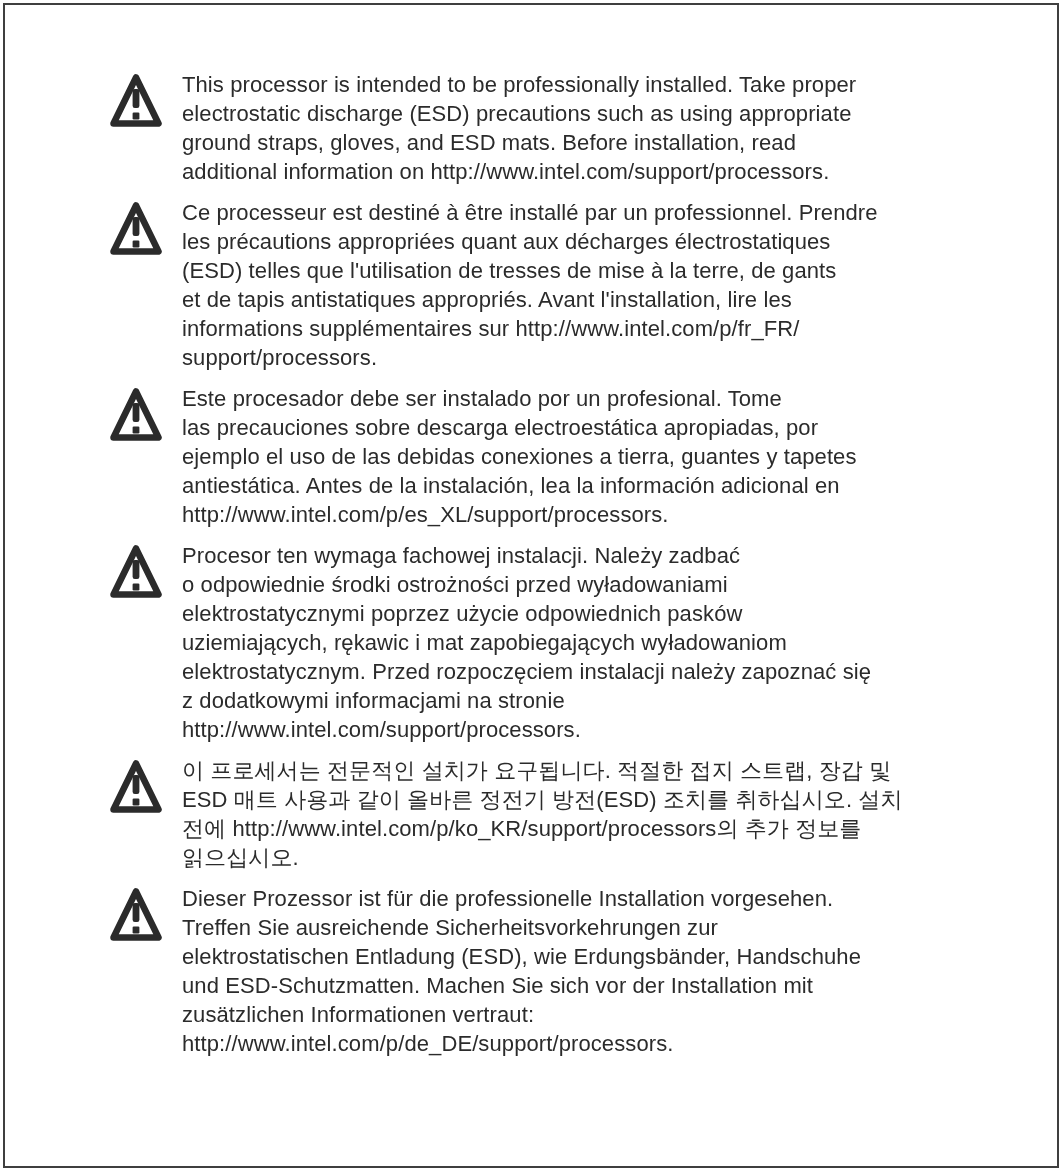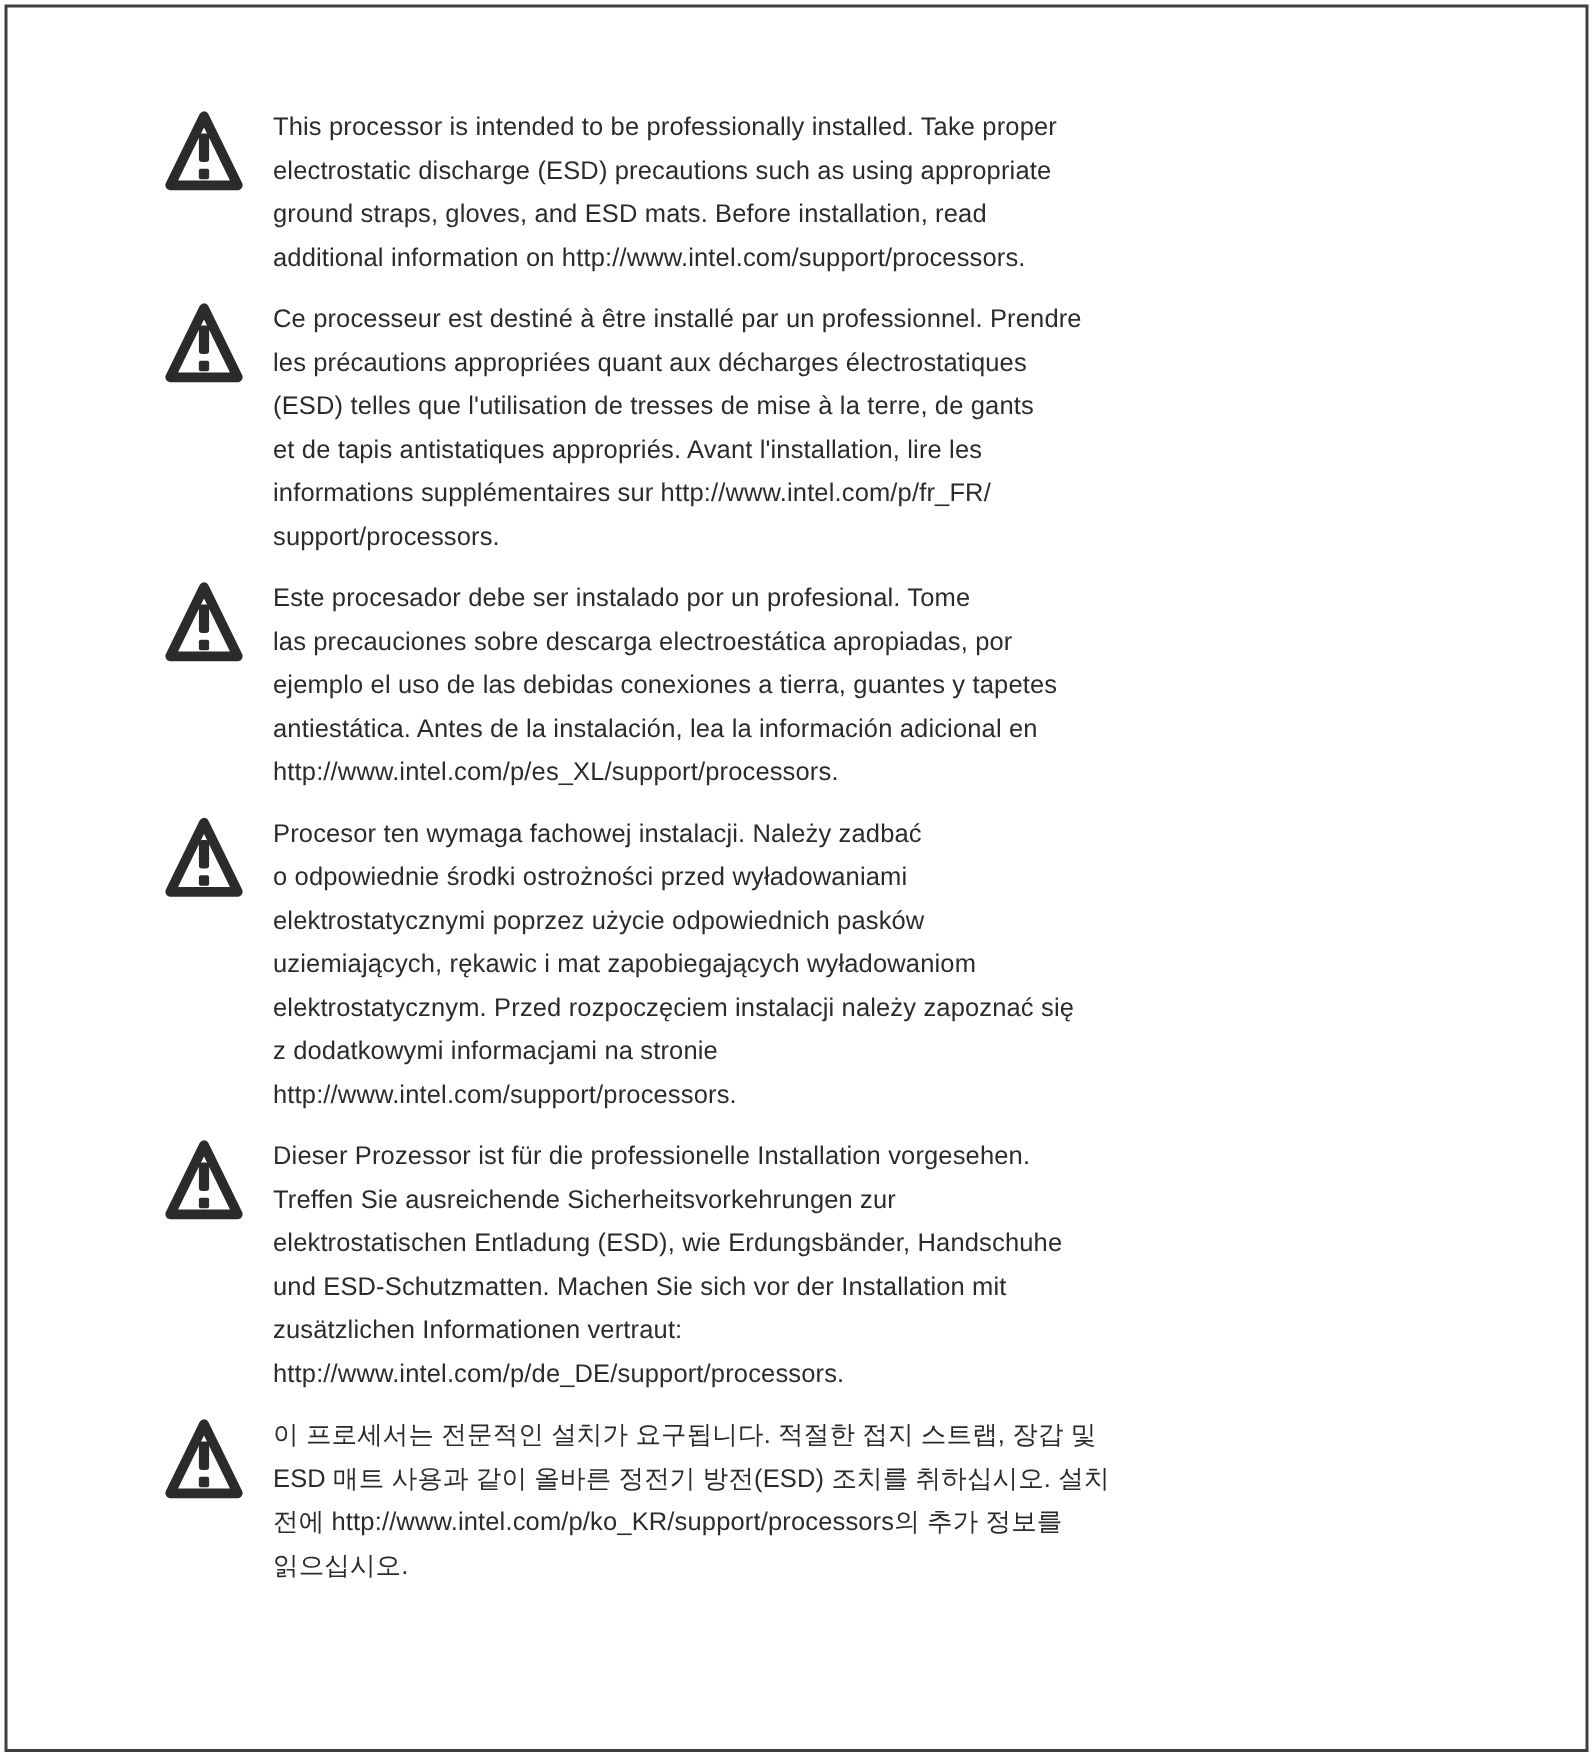--- a/index.html
+++ b/index.html
@@ -45,21 +45,21 @@
     flex: 0 0 52px;
     width: 52px;
     height: 56px;
     margin-top: 3px;
     margin-right: 20px;
     color: var(--icon-color);
   }
   .warn-icon svg { display: block; width: 52px; height: 56px; }
   .notice-text {
     margin: 0;
-    font-size: 17px;
+    font-size: 22px;
     line-height: 29px;
     color: var(--text-color);
     white-space: pre-line;
     letter-spacing: 0.1px;
   }
 </style>
 </head>
 <body>
 
 <div class="page-frame"></div>
@@ -129,35 +129,35 @@
   </div>
 
   <div class="notice">
     <span class="warn-icon">
       <svg viewBox="0 0 52 56" fill="none" xmlns="http://www.w3.org/2000/svg">
         <path d="M26 4.5 L48.5 50.5 L3.5 50.5 Z" stroke="currentColor" stroke-width="6.5" stroke-linejoin="round"></path>
         <rect x="22.6" y="16" width="6.8" height="19" rx="2.2" fill="currentColor"></rect>
         <rect x="22.6" y="39.5" width="6.8" height="7" rx="1.2" fill="currentColor"></rect>
       </svg>
     </span>
-    <p class="notice-text">Dieser Prozessor ist für die professionelle Installation vorgesehen.
-Treffen Sie ausreichende Sicherheitsvorkehrungen zur
-elektrostatischen Entladung (ESD), wie Erdungsbänder, Handschuhe
-und ESD-Schutzmatten. Machen Sie sich vor der Installation mit
-zusätzlichen Informationen vertraut:
-http://www.intel.com/p/de_DE/support/processors.</p>
+    <p class="notice-text">이 프로세서는 전문적인 설치가 요구됩니다. 적절한 접지 스트랩, 장갑 및
+ESD 매트 사용과 같이 올바른 정전기 방전(ESD) 조치를 취하십시오. 설치
+전에 http://www.intel.com/p/ko_KR/support/processors의 추가 정보를
+읽으십시오.</p>
   </div>
 
   <div class="notice">
     <span class="warn-icon">
       <svg viewBox="0 0 52 56" fill="none" xmlns="http://www.w3.org/2000/svg">
         <path d="M26 4.5 L48.5 50.5 L3.5 50.5 Z" stroke="currentColor" stroke-width="6.5" stroke-linejoin="round"></path>
         <rect x="22.6" y="16" width="6.8" height="19" rx="2.2" fill="currentColor"></rect>
         <rect x="22.6" y="39.5" width="6.8" height="7" rx="1.2" fill="currentColor"></rect>
       </svg>
     </span>
-    <p class="notice-text">이 프로세서는 전문적인 설치가 요구됩니다. 적절한 접지 스트랩, 장갑 및
-ESD 매트 사용과 같이 올바른 정전기 방전(ESD) 조치를 취하십시오. 설치
-전에 http://www.intel.com/p/ko_KR/support/processors의 추가 정보를
-읽으십시오.</p>
+    <p class="notice-text">Dieser Prozessor ist für die professionelle Installation vorgesehen.
+Treffen Sie ausreichende Sicherheitsvorkehrungen zur
+elektrostatischen Entladung (ESD), wie Erdungsbänder, Handschuhe
+und ESD-Schutzmatten. Machen Sie sich vor der Installation mit
+zusätzlichen Informationen vertraut:
+http://www.intel.com/p/de_DE/support/processors.</p>
   </div>
 
 </div>
 
 </body></html>

